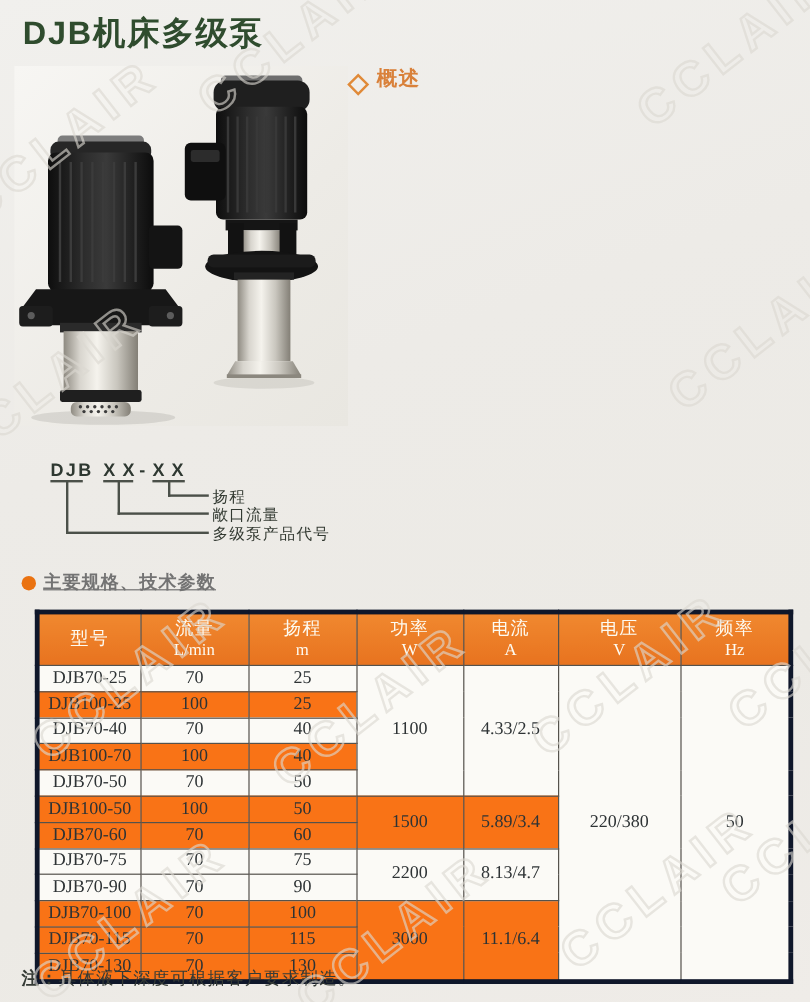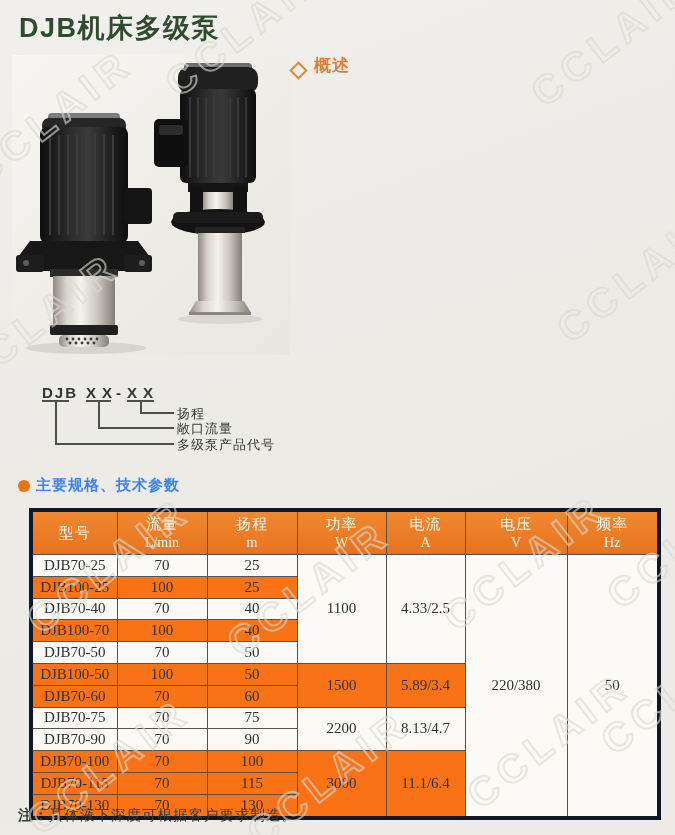--- a/index.html
+++ b/index.html
@@ -49,21 +49,21 @@
   .uline{position:absolute;top:20px;border-top:2px solid #4b5049;}
   .u1{left:14px;width:27px;} .u2{left:58px;width:25px;} .u3{left:99px;width:27px;}
   .branch{position:absolute;top:21px;border-left:2px solid #4b5049;border-bottom:2px solid #4b5049;}
   .b3{left:112px;width:32px;height:11px;}
   .b2{left:70px;width:74px;height:26px;}
   .b1{left:27px;width:117px;height:42px;}
   .blabel{position:absolute;left:149px;font-size:13px;color:#333a32;letter-spacing:1px;white-space:nowrap;}
   .l3{top:25px;} .l2{top:40px;} .l1{top:56px;}
   
   .specs-head{position:absolute;left:18px;top:476px;z-index:2;}
-  .specs-head .bullet-head-text{font-size:15px;color:#3b82f6;letter-spacing:1px;}
+  .specs-head .bullet-head-text{font-size:15px;color:#737373;letter-spacing:1px;text-decoration:underline;}
   table.specs{
     position:absolute;left:29px;top:508px;width:628px;z-index:2;
     border-collapse:collapse;table-layout:fixed;
     font-family:"Liberation Serif","DejaVu Serif",serif;
   }
   table.specs td,table.specs th{border:1px solid #55524c;padding:0;text-align:center;vertical-align:middle;}
   table.specs{border:4px solid #0f172a;padding-left:44px;}
   th.hdr{height:42px;background:linear-gradient(#f0882f,#e8731f);color:#fdfbf2;font-weight:normal;}
   .hl{font-size:15px;line-height:19px;letter-spacing:1px;}
   .hu{font-size:14px;line-height:17px;}

